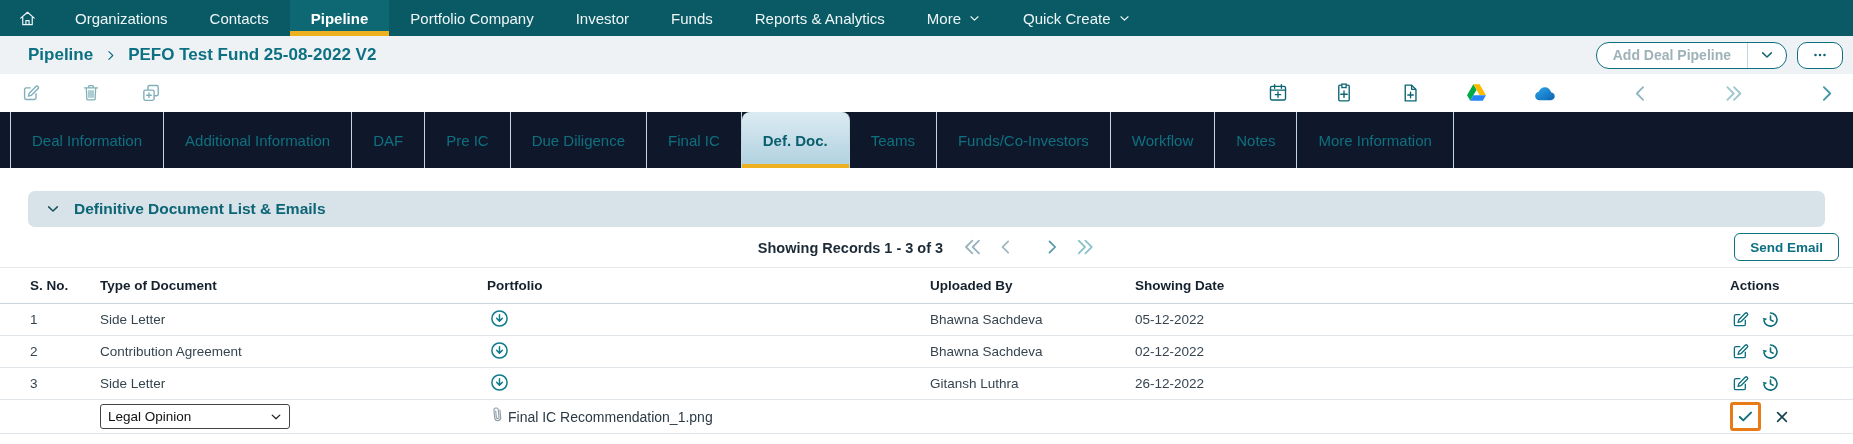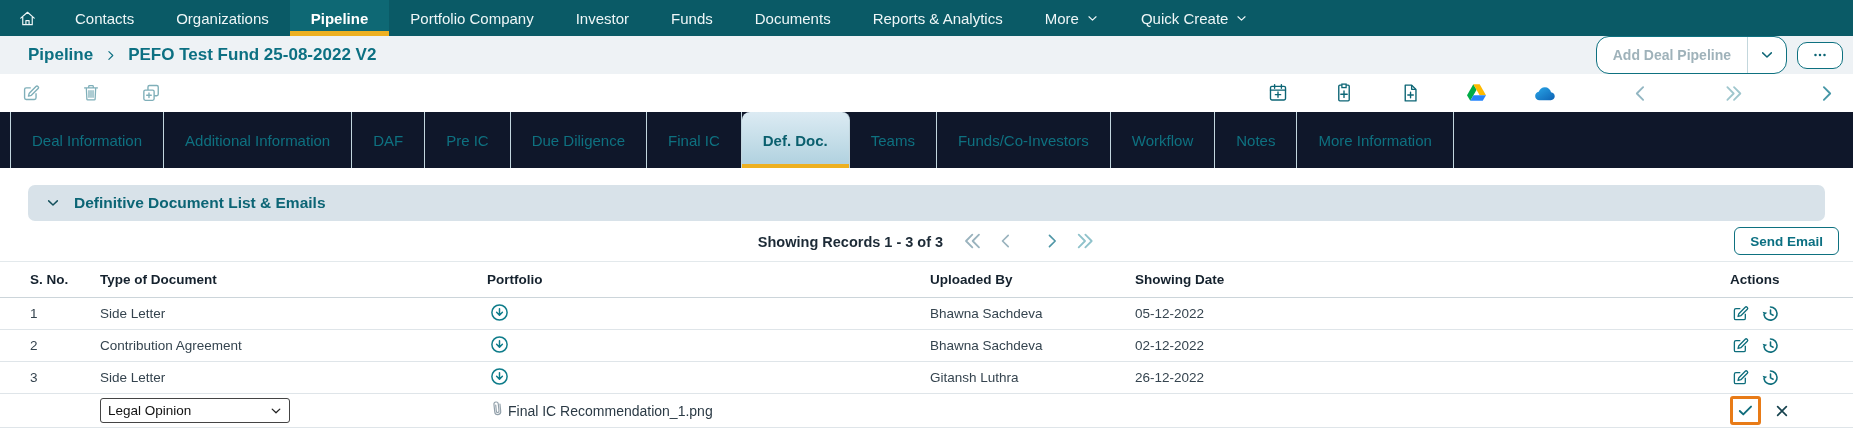--- a/index.html
+++ b/index.html
@@ -21,40 +21,40 @@
   .navbar{height:36px;background:var(--navbar);display:flex;align-items:stretch;color:#eef6f7;}
   .nav-home{width:54px;display:flex;align-items:center;justify-content:center;cursor:pointer;}
   .nav-item{display:flex;align-items:center;gap:7px;padding:0 21px;font-size:15px;cursor:pointer;white-space:nowrap;}
   .nav-item.active{background:var(--navbar-active);font-weight:bold;box-shadow:inset 0 -5px 0 var(--underline);color:#fff;}
   .ic{display:inline-block;vertical-align:middle;}
 
   
   .crumb-row{height:38px;background:#eef2f5;display:flex;align-items:center;padding:0 10px 0 28px;}
   .breadcrumb{display:flex;align-items:center;gap:11px;font-size:17px;font-weight:bold;color:#0c7082;}
   .crumb-right{margin-left:auto;display:flex;align-items:center;gap:10px;}
-  .add-btn{display:flex;align-items:stretch;height:38px;border:1px solid var(--accent);border-radius:13px;background:#fff;cursor:pointer;overflow:hidden;}
+  .add-btn{display:flex;align-items:stretch;height:27px;border:1px solid var(--accent);border-radius:13px;background:#fff;cursor:pointer;overflow:hidden;}
   .add-btn .lbl{display:flex;align-items:center;padding:0 16px;color:#9fb2ba;font-weight:bold;font-size:14px;}
   .add-btn .chev{display:flex;align-items:center;padding:0 11px;border-left:1px solid #c3d7dd;color:var(--accent-dark);}
   .more-btn{width:46px;height:27px;border:1px solid var(--accent);border-radius:10px;background:#fff;display:flex;align-items:center;justify-content:center;color:var(--accent-dark);cursor:pointer;}
 
   
   .toolbar{height:38px;display:flex;align-items:center;padding:0 16px 0 20px;background:#fff;}
   .tb-left{display:flex;align-items:center;gap:38px;color:var(--muted-icon);}
   .tb-right{margin-left:auto;display:flex;align-items:center;gap:44px;color:var(--accent-dark);}
   .tb-btn{cursor:pointer;display:flex;align-items:center;}
   .flip{transform:scaleX(-1);}
 
   
   .tabs-row{height:56px;display:flex;align-items:stretch;padding-left:10px;background:#0f172a;}
   .tab{display:flex;align-items:center;padding:0 21px;font-size:15px;color:var(--accent);border-right:1px solid var(--sep);cursor:pointer;white-space:nowrap;}
   .tab:first-child{border-left:1px solid var(--sep);}
   .tab.active{background:linear-gradient(#dcebf3,#aed0de);border-radius:8px 8px 0 0;font-weight:bold;color:#0a5f6e;box-shadow:inset 0 -4px 0 var(--underline);}
 
   
-  .section-bar{margin:17px 28px 0 28px;height:36px;background:var(--section-bg);border-radius:7px;display:flex;align-items:center;gap:13px;padding:0 17px;color:var(--accent-dark);font-size:15.5px;font-weight:bold;}
+  .section-bar{margin:23px 28px 0 28px;height:36px;background:var(--section-bg);border-radius:7px;display:flex;align-items:center;gap:13px;padding:0 17px;color:var(--accent-dark);font-size:15.5px;font-weight:bold;}
   .section-bar .chev{cursor:pointer;display:flex;align-items:center;color:#14505c;}
 
   
   .list-header{position:relative;height:40px;}
   .pager{position:absolute;left:50%;top:50%;transform:translate(-50%,-50%);display:flex;align-items:center;gap:13px;}
   .pager .txt{font-size:14.5px;font-weight:bold;color:#1c2a36;margin-right:6px;white-space:nowrap;}
   .pg{cursor:pointer;display:flex;align-items:center;}
   .pg.mut{color:#9ab3be;}
   .pg.lt{color:#8fc2cb;}
   .pg.on{color:#4f96a6;}
@@ -162,39 +162,36 @@
 
 <div class="page">
 
   <div class="navbar">
     <div class="nav-home">
         <svg class="ic" width="19" height="19">
           <use href="#i-home"></use>
         </svg>
       </div>
     <div class="nav-item">
+        <span>Organizations</span>
+      </div>
+    <div class="nav-item">
         <span>Contacts</span>
-      </div>
-    <div class="nav-item">
-        <span>Organizations</span>
       </div>
     <div class="nav-item active">
         <span>Pipeline</span>
       </div>
     <div class="nav-item">
         <span>Portfolio Company</span>
       </div>
     <div class="nav-item">
         <span>Investor</span>
       </div>
     <div class="nav-item">
         <span>Funds</span>
-      </div>
-    <div class="nav-item">
-        <span>Documents</span>
       </div>
     <div class="nav-item">
         <span>Reports &amp; Analytics</span>
       </div>
     <div class="nav-item">
         <span>More</span>
         <svg class="ic" width="13" height="13">
           <use href="#i-chevdown"></use>
         </svg>
       </div>

